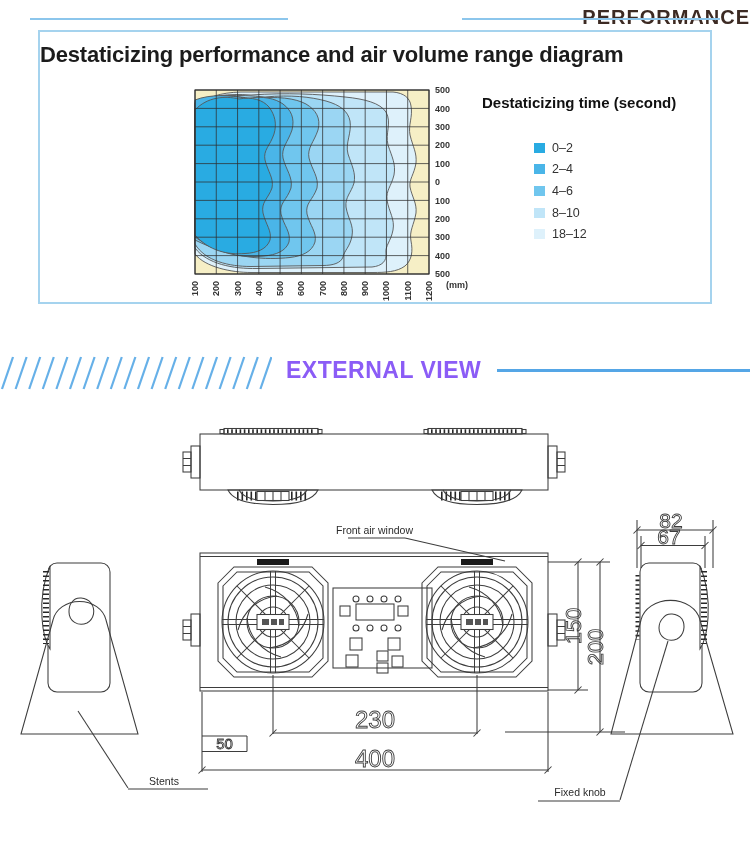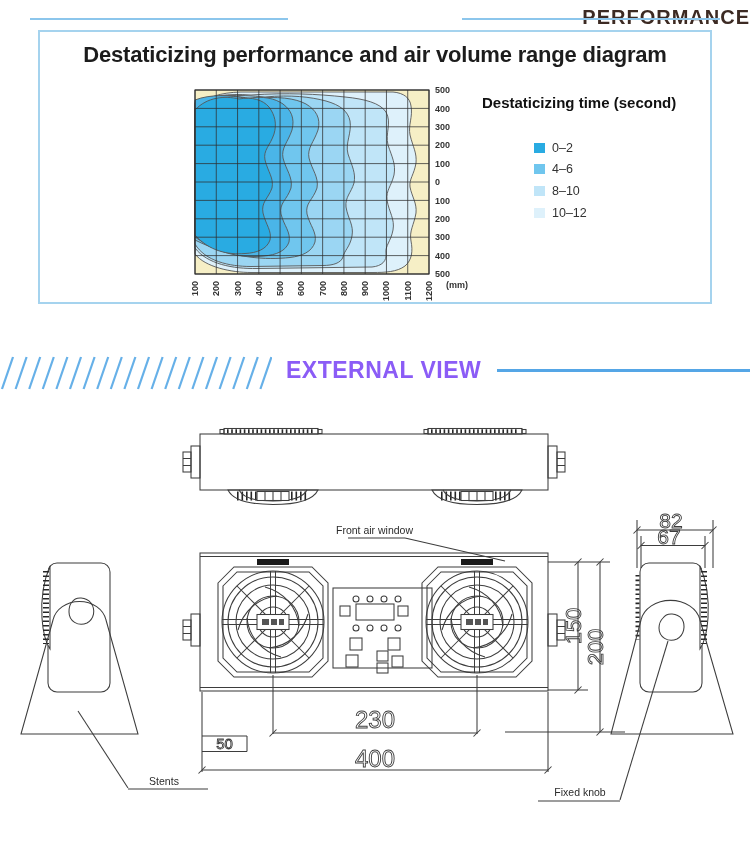--- a/index.html
+++ b/index.html
@@ -8,21 +8,21 @@
   
   .perf-header{position:absolute;left:0;top:6px;width:750px;height:26px;}
   .perf-header .hline{position:absolute;top:12px;height:2px;background:#8cc6ec;}
   .perf-header .hline.left{left:30px;width:258px;}
   .perf-header .hline.right{left:462px;width:258px;}
   .perf-title{position:absolute;left:0;top:0;width:750px;text-align:right;
     font-size:20px;font-weight:bold;letter-spacing:1px;color:#3c2a23;}
 
   .perf-box{position:absolute;left:38px;top:30px;width:670px;height:270px;
     border:2px solid #a5d3ee;background:#fff;}
-  .diagram-title{position:absolute;left:0;top:10px;width:100%;text-align:center;
+  .diagram-title{position:absolute;left:0;top:10px;width:100%;
     font-size:22px;font-weight:600;color:#1c1c1c;letter-spacing:-0.2px;}
 
   svg.chart{position:absolute;left:112px;top:55px;width:330px;height:215px;}
   .chart-bg{fill:#f6efc6;stroke:none;}
   #contour-bands path{stroke:#575757;stroke-width:0.9;}
   #chart-grid line{stroke:#2f2f2f;stroke-width:0.75;}
   .chart-border{fill:none;stroke:#2f2f2f;stroke-width:1.1;}
   .ticklabel{font-family:"Liberation Sans",sans-serif;font-size:9px;font-weight:600;fill:#333;}
 
   .legend{position:absolute;left:442px;top:62px;width:224px;}
@@ -131,30 +131,34 @@
   </svg>
 
   <div class="legend">
     <div class="legend-title">Destaticizing time (second)</div>
     <div class="legend-items" id="legend-items">
         <div class="legend-item">
           <span class="swatch" style="background: rgb(41, 171, 226);"></span>
           <span class="lbl">0–2</span>
         </div>
         <div class="legend-item">
+          <span class="swatch" style="background: rgb(74, 181, 232);"></span>
+          <span class="lbl">2–4</span>
+        </div>
+        <div class="legend-item">
           <span class="swatch" style="background: rgb(112, 198, 238);"></span>
           <span class="lbl">4–6</span>
         </div>
         <div class="legend-item">
           <span class="swatch" style="background: rgb(192, 229, 248);"></span>
           <span class="lbl">8–10</span>
         </div>
         <div class="legend-item">
           <span class="swatch" style="background: rgb(222, 241, 251);"></span>
-          <span class="lbl">10–12</span>
+          <span class="lbl">18–12</span>
         </div>
       </div>
   </div>
 </div>
 
 <div class="ext-header">
   <svg class="hatch" id="hatch-svg" viewBox="0 0 272 40">
       <line x1="2" y1="37" x2="13" y2="5" stroke="#66b0e8" stroke-width="2.2"></line>
       <line x1="15.6" y1="37" x2="26.6" y2="5" stroke="#66b0e8" stroke-width="2.2"></line>
       <line x1="29.2" y1="37" x2="40.2" y2="5" stroke="#66b0e8" stroke-width="2.2"></line>

